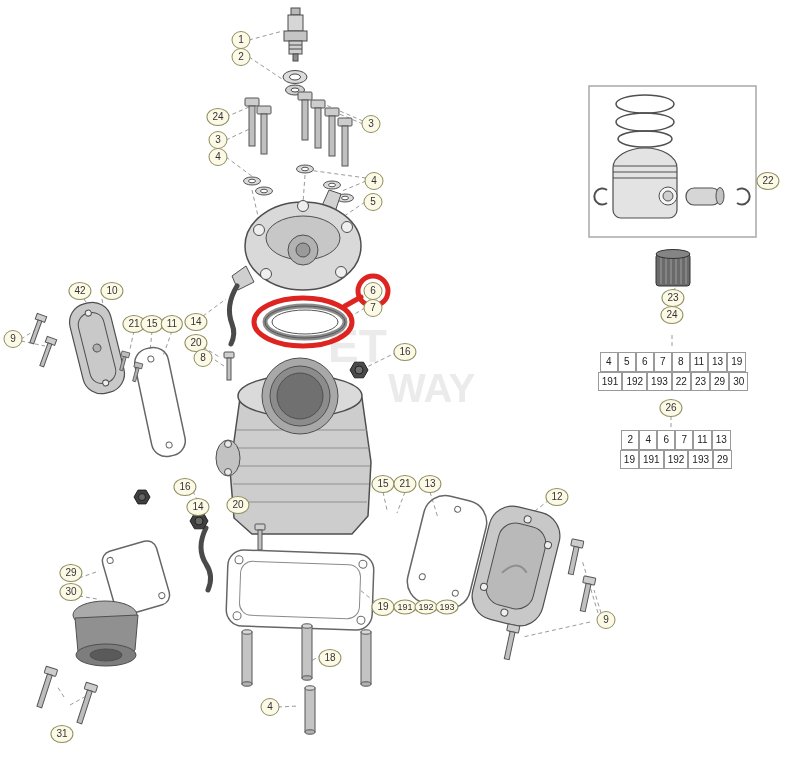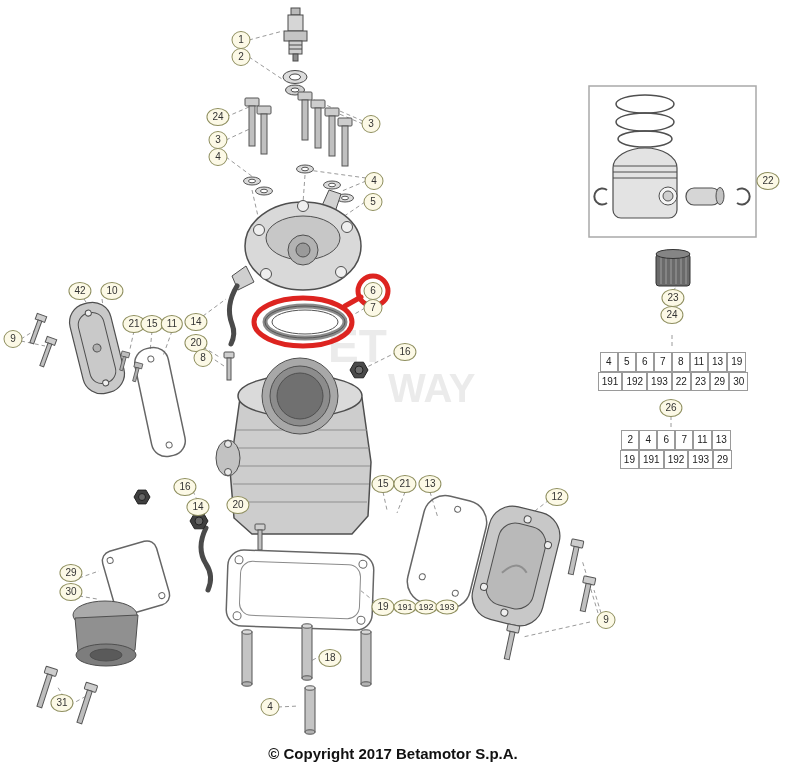--- a/index.html
+++ b/index.html
@@ -389,21 +389,21 @@
   <div class="callout" style="left:185px;top:487px">16</div>
   <div class="callout" style="left:198px;top:507px">14</div>
   <div class="callout" style="left:238px;top:505px">20</div>
   <div class="callout" style="left:383px;top:484px">15</div>
   <div class="callout" style="left:405px;top:484px">21</div>
   <div class="callout" style="left:430px;top:484px">13</div>
   <div class="callout" style="left:557px;top:497px">12</div>
   <div class="callout" style="left:606px;top:620px">9</div>
   <div class="callout" style="left:71px;top:573px">29</div>
   <div class="callout" style="left:71px;top:592px">30</div>
-  <div class="callout" style="left:62px;top:703px">31</div>
+  <div class="callout" style="left:62px;top:734px">31</div>
   <div class="callout" style="left:383px;top:607px">19</div>
   <div class="callout small" style="left:405px;top:607px">191</div>
   <div class="callout small" style="left:426px;top:607px">192</div>
   <div class="callout small" style="left:447px;top:607px">193</div>
   <div class="callout" style="left:330px;top:658px">18</div>
   <div class="callout" style="left:270px;top:707px">4</div>
   <div class="callout" style="left:768px;top:181px">22</div>
   <div class="callout" style="left:673px;top:298px">23</div>
   <div class="callout" style="left:672px;top:315px">24</div>
   <div class="callout" style="left:671px;top:408px">26</div>
@@ -441,14 +441,13 @@
     </div>
     <div class="row">
       <div class="cell">19</div>
       <div class="cell">191</div>
       <div class="cell">192</div>
       <div class="cell">193</div>
       <div class="cell">29</div>
     </div>
   </div>
 
-  <div class="footer">© Copyright 2017 Betamotor S.p.A.</div>
 </div>
 
 </body></html>

